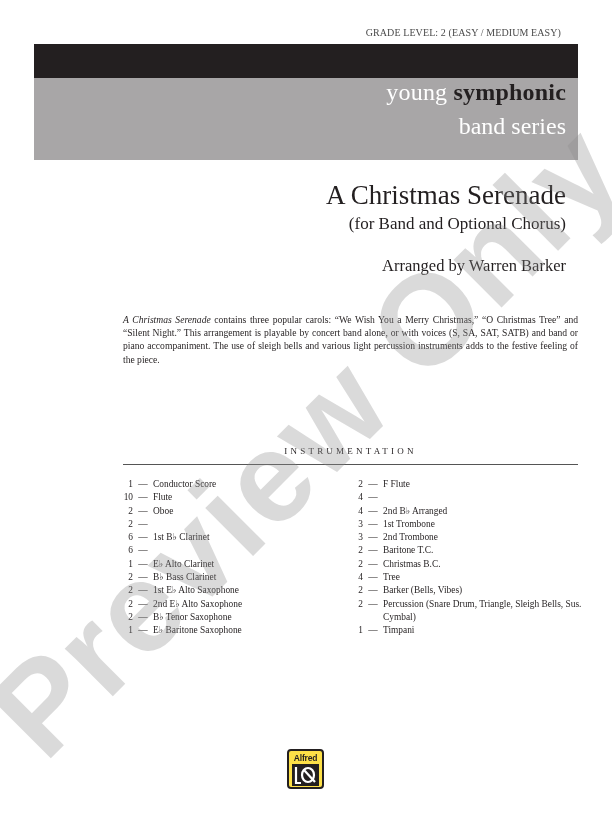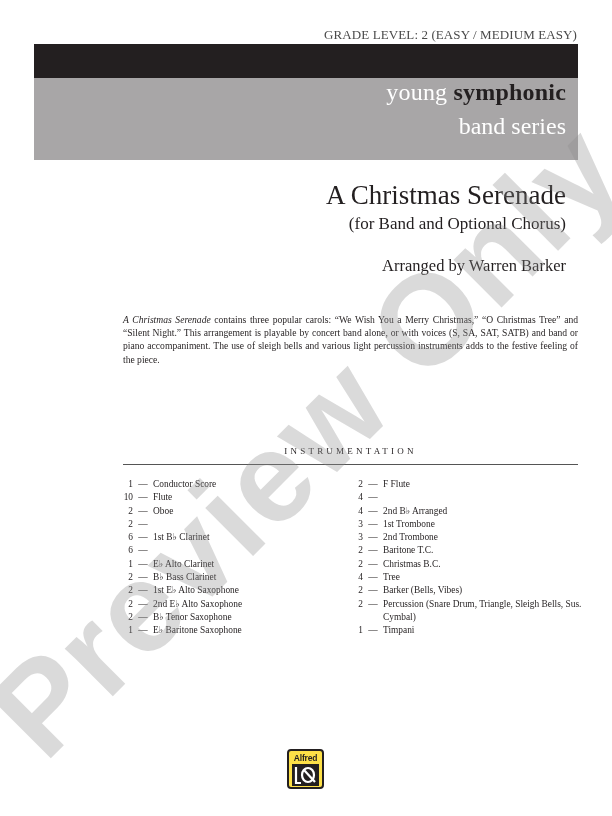--- a/index.html
+++ b/index.html
@@ -2,22 +2,22 @@
 <html><head>
   <meta charset="utf-8">
   <style>
     html, body { margin: 0; padding: 0; }
     body {
       width: 612px; height: 816px; position: relative; overflow: hidden;
       background: #ffffff; color: #231f20;
       font-family: "Liberation Serif", "DejaVu Serif", serif;
     }
     .grade {
-      position: absolute; top: 27px; right: 35px;
-      font-size: 13px; color: #4a4a4a; letter-spacing: 0.1px;
+      position: absolute; top: 27px; right: 51px;
+      font-size: 10px; color: #4a4a4a; letter-spacing: 0.1px;
     }
     .banner-black {
       position: absolute; left: 34px; top: 44px; width: 544px; height: 34px;
       background: #231f20;
     }
     .banner-grey {
       position: absolute; left: 34px; top: 78px; width: 544px; height: 82px;
       background: #a8a6a7;
     }
     .series-line1 {

